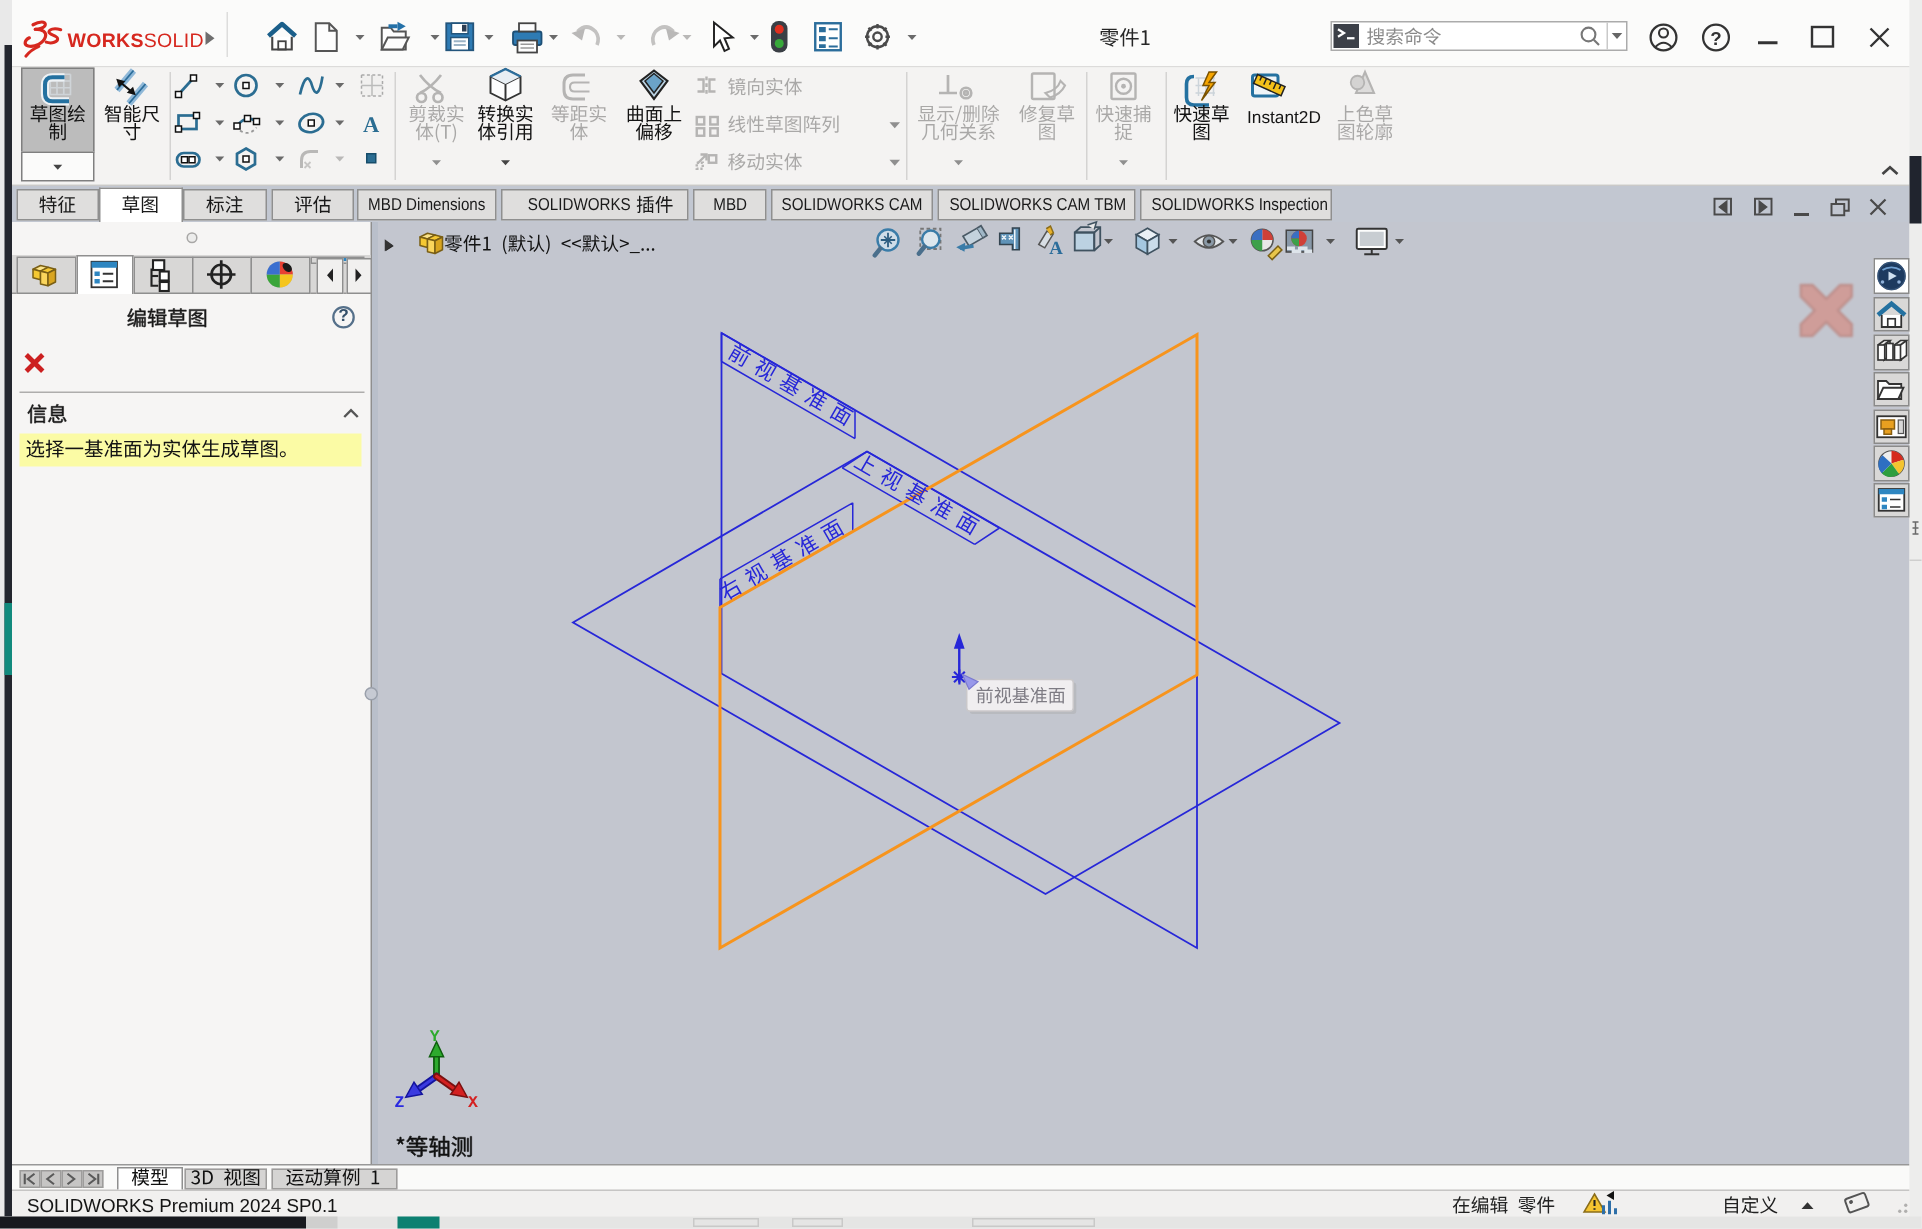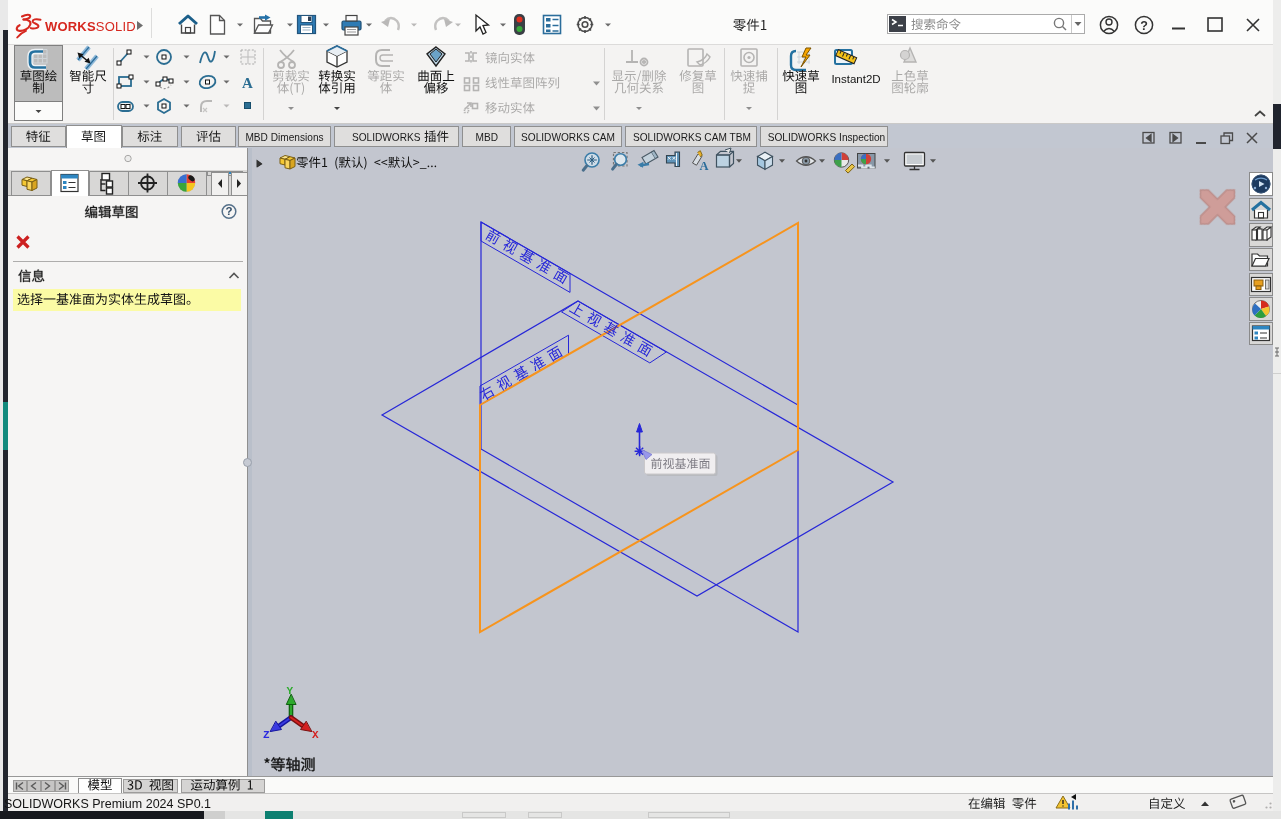--- a/index.html
+++ b/index.html
@@ -83,21 +83,21 @@
 <div class="a" style="left:1249px;top:272.5px;width:24px;height:23.5px;background:#d9d8d7;border:1px solid #8a8a8a;box-sizing:border-box;"></div>
 <div class="a" style="left:1249px;top:297px;width:24px;height:23.5px;background:#d9d8d7;border:1px solid #8a8a8a;box-sizing:border-box;"></div>
 <div class="a" style="left:1249px;top:321.5px;width:24px;height:23.5px;background:#d9d8d7;border:1px solid #8a8a8a;box-sizing:border-box;"></div>
 <div class="a" style="left:12.5px;top:779.5px;width:14px;height:12.5px;background:#c6c5c4;border:1px solid #9d9c9b;box-sizing:border-box;"></div>
 <div class="a" style="left:26.5px;top:779.5px;width:14px;height:12.5px;background:#c6c5c4;border:1px solid #9d9c9b;box-sizing:border-box;"></div>
 <div class="a" style="left:40.5px;top:779.5px;width:14px;height:12.5px;background:#c6c5c4;border:1px solid #9d9c9b;box-sizing:border-box;"></div>
 <div class="a" style="left:54.5px;top:779.5px;width:14px;height:12.5px;background:#c6c5c4;border:1px solid #9d9c9b;box-sizing:border-box;"></div>
 <div class="a" style="left:123px;top:778.5px;width:55px;height:14.5px;background:#d5d4d3;border:1px solid #9d9c9b;box-sizing:border-box;"></div>
 <div class="a" style="left:181px;top:778.5px;width:84px;height:14.5px;background:#d5d4d3;border:1px solid #9d9c9b;box-sizing:border-box;"></div>
 <div class="a" style="left:78px;top:777.5px;width:44px;height:15.5px;background:#ffffff;border:1px solid #8f8f8f;box-sizing:border-box;border-bottom:none;"></div>
-<div class="a" style="left:4px;top:797px;width:300px;font-size:12.5px;color:#141414;text-align:left;font-weight:normal;white-space:nowrap;">SOLIDWORKS Premium 2024 SP0.1</div>
+<div class="a" style="left:18px;top:797px;width:300px;font-size:12.5px;color:#141414;text-align:left;font-weight:normal;white-space:nowrap;">SOLIDWORKS Premium 2024 SP0.1</div>
 <svg class="a" style="left:0;top:0" width="1281" height="819" viewBox="0 0 1281 819">
 <defs>
 <path id="c28" d="M239 -196 295 -171C209 -29 168 141 168 311C168 480 209 649 295 792L239 818C147 668 92 507 92 311C92 114 147 -47 239 -196Z"></path>
 <path id="c29" d="M99 -196C191 -47 246 114 246 311C246 507 191 668 99 818L42 792C128 649 171 480 171 311C171 141 128 -29 42 -171Z"></path>
 <path id="c2a" d="M154 471 234 566 312 471 356 502 292 607 401 653 384 704 270 676 260 796H206L196 675L82 704L65 653L173 607L110 502Z"></path>
 <path id="c2e" d="M139 -13C175 -13 205 15 205 56C205 98 175 126 139 126C102 126 73 98 73 56C73 15 102 -13 139 -13Z"></path>
 <path id="c2f" d="M11 -179H78L377 794H311Z"></path>
 <path id="c31" d="M88 0H490V76H343V733H273C233 710 186 693 121 681V623H252V76H88Z"></path>
 <path id="c33" d="M263 -13C394 -13 499 65 499 196C499 297 430 361 344 382V387C422 414 474 474 474 563C474 679 384 746 260 746C176 746 111 709 56 659L105 601C147 643 198 672 257 672C334 672 381 626 381 556C381 477 330 416 178 416V346C348 346 406 288 406 199C406 115 345 63 257 63C174 63 119 103 76 147L29 88C77 35 149 -13 263 -13Z"></path>
 <path id="c3c" d="M518 146V226L281 313L131 369V373L281 429L518 517V596L38 407V335Z"></path>

